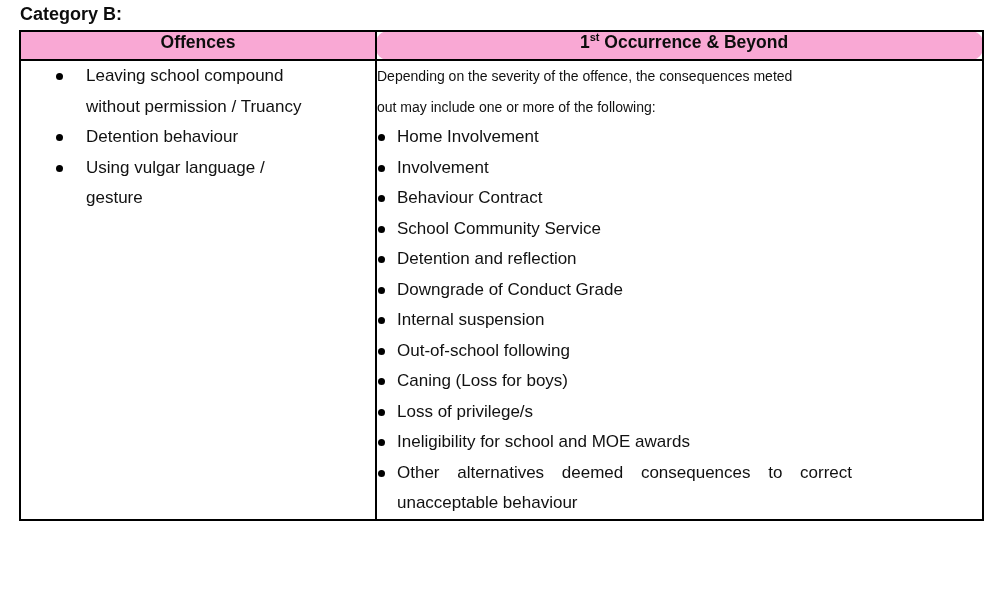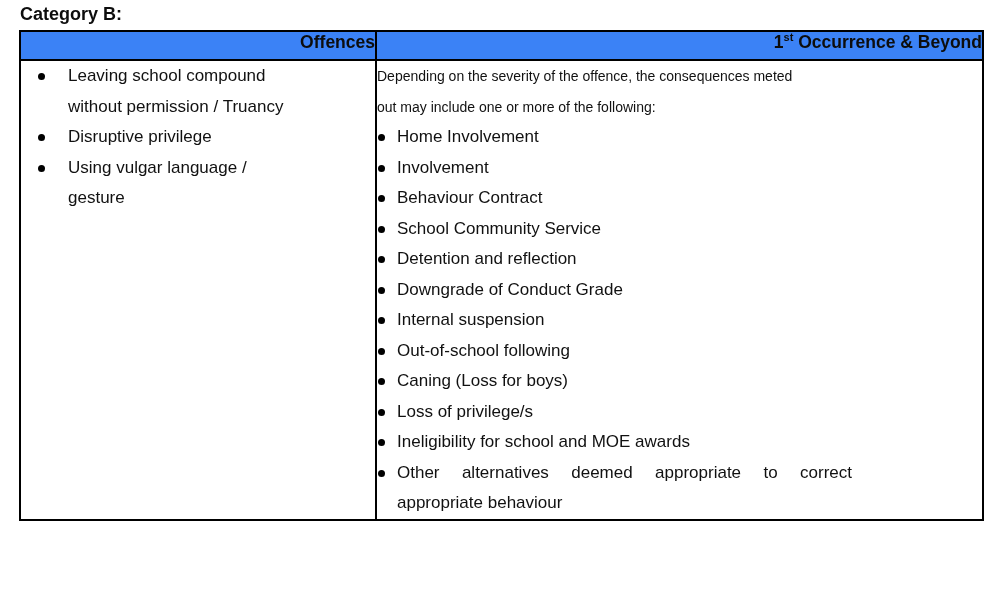--- a/index.html
+++ b/index.html
@@ -34,29 +34,29 @@
     border-collapse: collapse;
     table-layout: fixed;
   }
   table.rules-table th,
   table.rules-table td {
     border: 2px solid #000000;
     vertical-align: top;
     padding: 0;
   }
   th.hdr {
-    background: #3b82f6;
-    text-align: right;
+    background: #f9a8d4;
+    text-align: center;
     font-size: 17.5px;
     font-weight: bold;
     height: 27px;
     padding: 2px 8px 0 8px;
     color: #0d0d0d;
   }
-  th.hdr.hdr-right { padding-left: 9px; }
+  th.hdr.hdr-right { padding-left: 9px; border-radius: 12px; }
   th.hdr sup {
     font-size: 11px;
     line-height: 0;
     vertical-align: super;
   }
   col.c-offences { width: 356px; }
   col.c-occurrence { width: 607px; }
 
   td.cell {
     font-size: 17px;
@@ -79,20 +79,21 @@
     position: absolute;
     width: 7px;
     height: 7px;
     border-radius: 50%;
     background: #000000;
     top: 12px;
   }
   .cell-offences ul.blist li {
     padding-left: 47px;
     max-width: 287px;
+    margin-left: 18px;
   }
   .cell-offences ul.blist li::before { left: 17px; }
 
   .cell-consequences ul.blist li { padding-left: 20px; }
   .cell-consequences ul.blist li::before { left: 1px; }
 
   p.intro {
     margin: 0;
     max-width: 420px;
     font-size: 14px;
@@ -119,38 +120,38 @@
       <tr>
         <th class="hdr"><span>Offences</span></th>
         <th class="hdr hdr-right"><span>1</span><sup>st</sup><span> Occurrence &amp; Beyond</span></th>
       </tr>
     </thead>
     <tbody>
       <tr>
         <td class="cell cell-offences">
           <ul class="blist">
             <li>Leaving school compound without permission / Truancy</li>
-            <li>Disruptive privilege</li>
+            <li>Detention behaviour</li>
             <li>Using vulgar language / gesture</li>
           </ul>
         </td>
         <td class="cell cell-consequences">
           <p class="intro">Depending on the severity of the offence, the consequences meted out may include one or more of the following:</p>
           <ul class="blist">
             <li>Home Involvement</li>
             <li>Involvement</li>
             <li>Behaviour Contract</li>
             <li>School Community Service</li>
             <li>Detention and reflection</li>
             <li>Downgrade of Conduct Grade</li>
             <li>Internal suspension</li>
             <li>Out-of-school following</li>
             <li>Caning (Loss for boys)</li>
             <li>Loss of privilege/s</li>
             <li>Ineligibility for school and MOE awards</li>
-            <li class="justify">Other alternatives deemed appropriate to correct appropriate behaviour</li>
+            <li class="justify">Other alternatives deemed consequences to correct unacceptable behaviour</li>
           </ul>
         </td>
       </tr>
     </tbody>
   </table>
 
 </div>
 
 </body></html>

